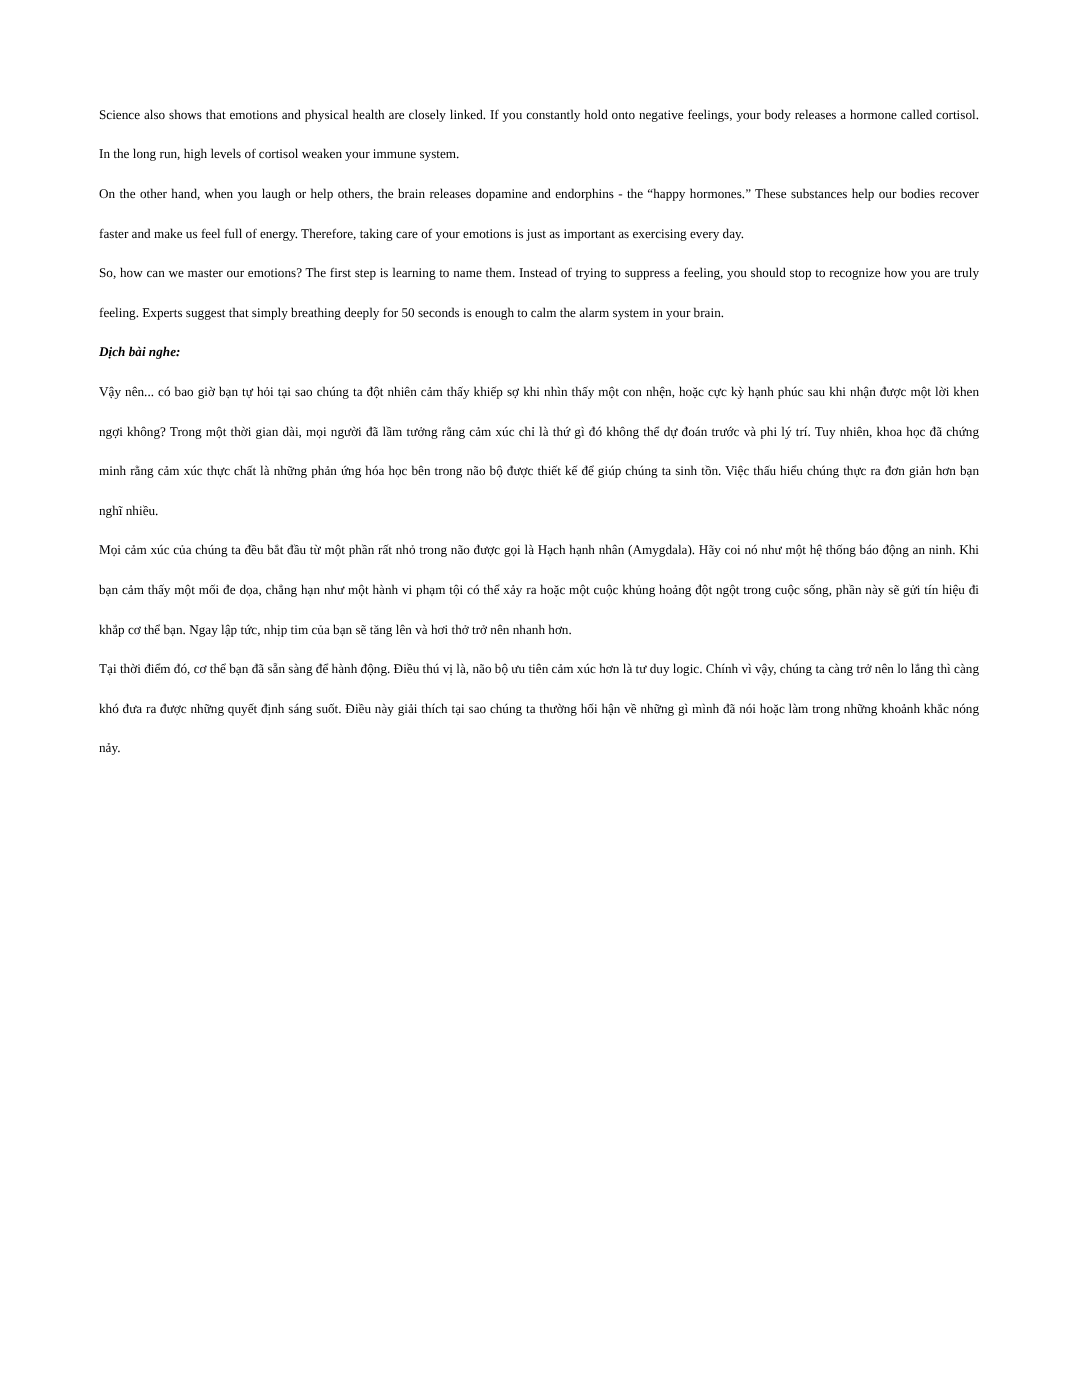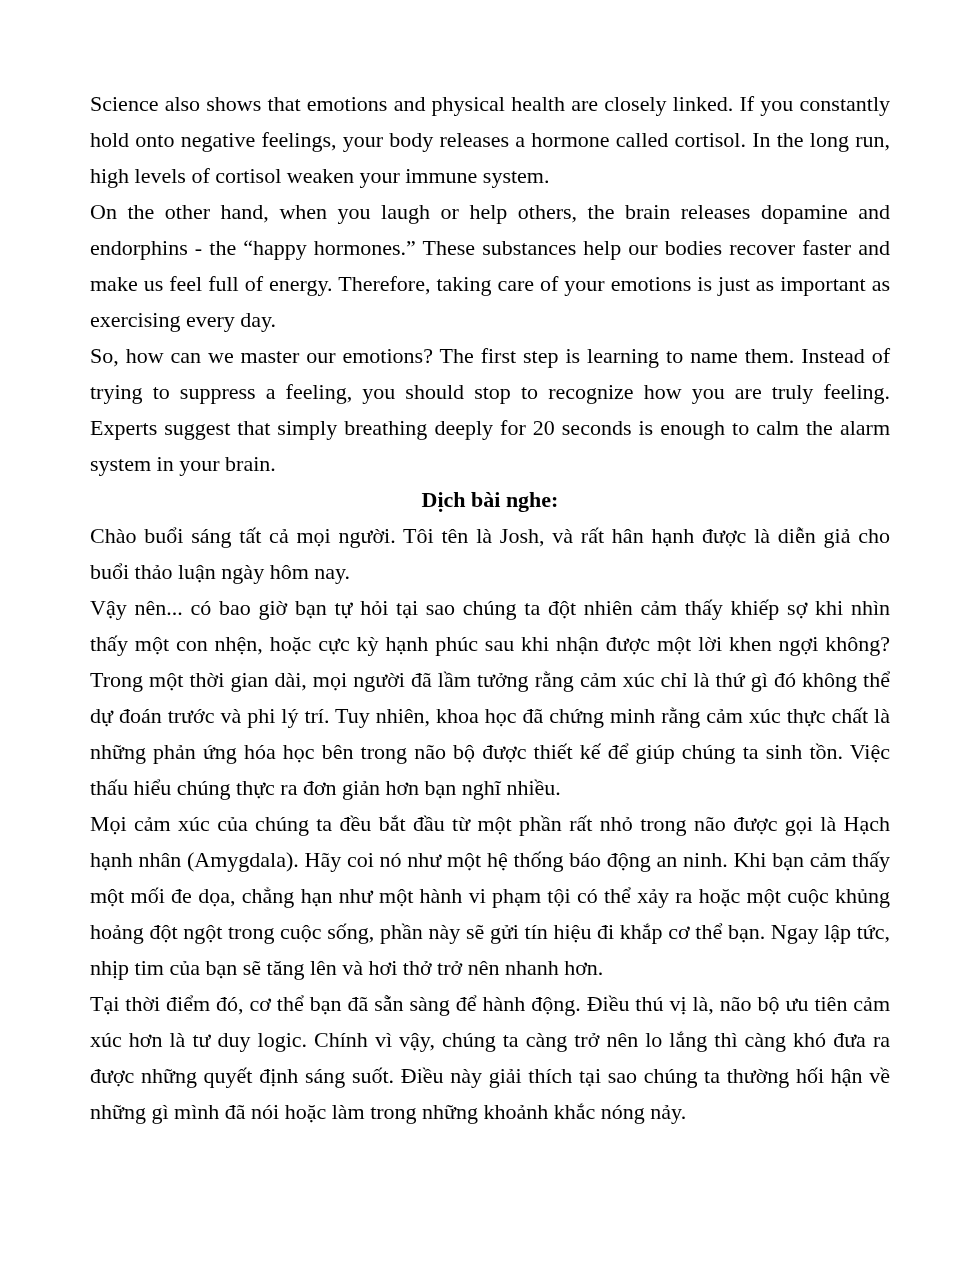--- a/index.html
+++ b/index.html
@@ -16,41 +16,41 @@
       position: relative;
     }
 
     .page {
       width: 979px;
       min-height: 1267px;
       background: #ffffff;
       padding: 86px 89px 60px 90px;
       color: #000000;
       font-family: "Liberation Serif", "DejaVu Serif", serif;
-      font-size: 22px;
+      font-size: 12px;
       line-height: 36px;
     }
 
     .doc-body p.para {
       text-align: justify;
       margin: 0;
     }
 
     .doc-body p.para.bold {
       font-weight: bold;
-      text-align: center;
+      text-align: left;
+      font-style: italic;
     }
   </style>
 </head>
 <body>
 
 <div class="page">
   <div class="doc-body">
       <p class="para">Science also shows that emotions and physical health are closely linked. If you constantly hold onto negative feelings, your body releases a hormone called cortisol. In the long run, high levels of cortisol weaken your immune system.</p>
       <p class="para">On the other hand, when you laugh or help others, the brain releases dopamine and endorphins - the “happy hormones.” These substances help our bodies recover faster and make us feel full of energy. Therefore, taking care of your emotions is just as important as exercising every day.</p>
-      <p class="para">So, how can we master our emotions? The first step is learning to name them. Instead of trying to suppress a feeling, you should stop to recognize how you are truly feeling. Experts suggest that simply breathing deeply for 20 seconds is enough to calm the alarm system in your brain.</p>
+      <p class="para">So, how can we master our emotions? The first step is learning to name them. Instead of trying to suppress a feeling, you should stop to recognize how you are truly feeling. Experts suggest that simply breathing deeply for 50 seconds is enough to calm the alarm system in your brain.</p>
       <p class="para bold">Dịch bài nghe:</p>
-      <p class="para">Chào buổi sáng tất cả mọi người. Tôi tên là Josh, và rất hân hạnh được là diễn giả cho buổi thảo luận ngày hôm nay.</p>
       <p class="para">Vậy nên... có bao giờ bạn tự hỏi tại sao chúng ta đột nhiên cảm thấy khiếp sợ khi nhìn thấy một con nhện, hoặc cực kỳ hạnh phúc sau khi nhận được một lời khen ngợi không? Trong một thời gian dài, mọi người đã lầm tưởng rằng cảm xúc chỉ là thứ gì đó không thể dự đoán trước và phi lý trí. Tuy nhiên, khoa học đã chứng minh rằng cảm xúc thực chất là những phản ứng hóa học bên trong não bộ được thiết kế để giúp chúng ta sinh tồn. Việc thấu hiểu chúng thực ra đơn giản hơn bạn nghĩ nhiều.</p>
       <p class="para">Mọi cảm xúc của chúng ta đều bắt đầu từ một phần rất nhỏ trong não được gọi là Hạch hạnh nhân (Amygdala). Hãy coi nó như một hệ thống báo động an ninh. Khi bạn cảm thấy một mối đe dọa, chẳng hạn như một hành vi phạm tội có thể xảy ra hoặc một cuộc khủng hoảng đột ngột trong cuộc sống, phần này sẽ gửi tín hiệu đi khắp cơ thể bạn. Ngay lập tức, nhịp tim của bạn sẽ tăng lên và hơi thở trở nên nhanh hơn.</p>
       <p class="para">Tại thời điểm đó, cơ thể bạn đã sẵn sàng để hành động. Điều thú vị là, não bộ ưu tiên cảm xúc hơn là tư duy logic. Chính vì vậy, chúng ta càng trở nên lo lắng thì càng khó đưa ra được những quyết định sáng suốt. Điều này giải thích tại sao chúng ta thường hối hận về những gì mình đã nói hoặc làm trong những khoảnh khắc nóng nảy.</p>
     </div>
 </div>
 
 </body></html>

